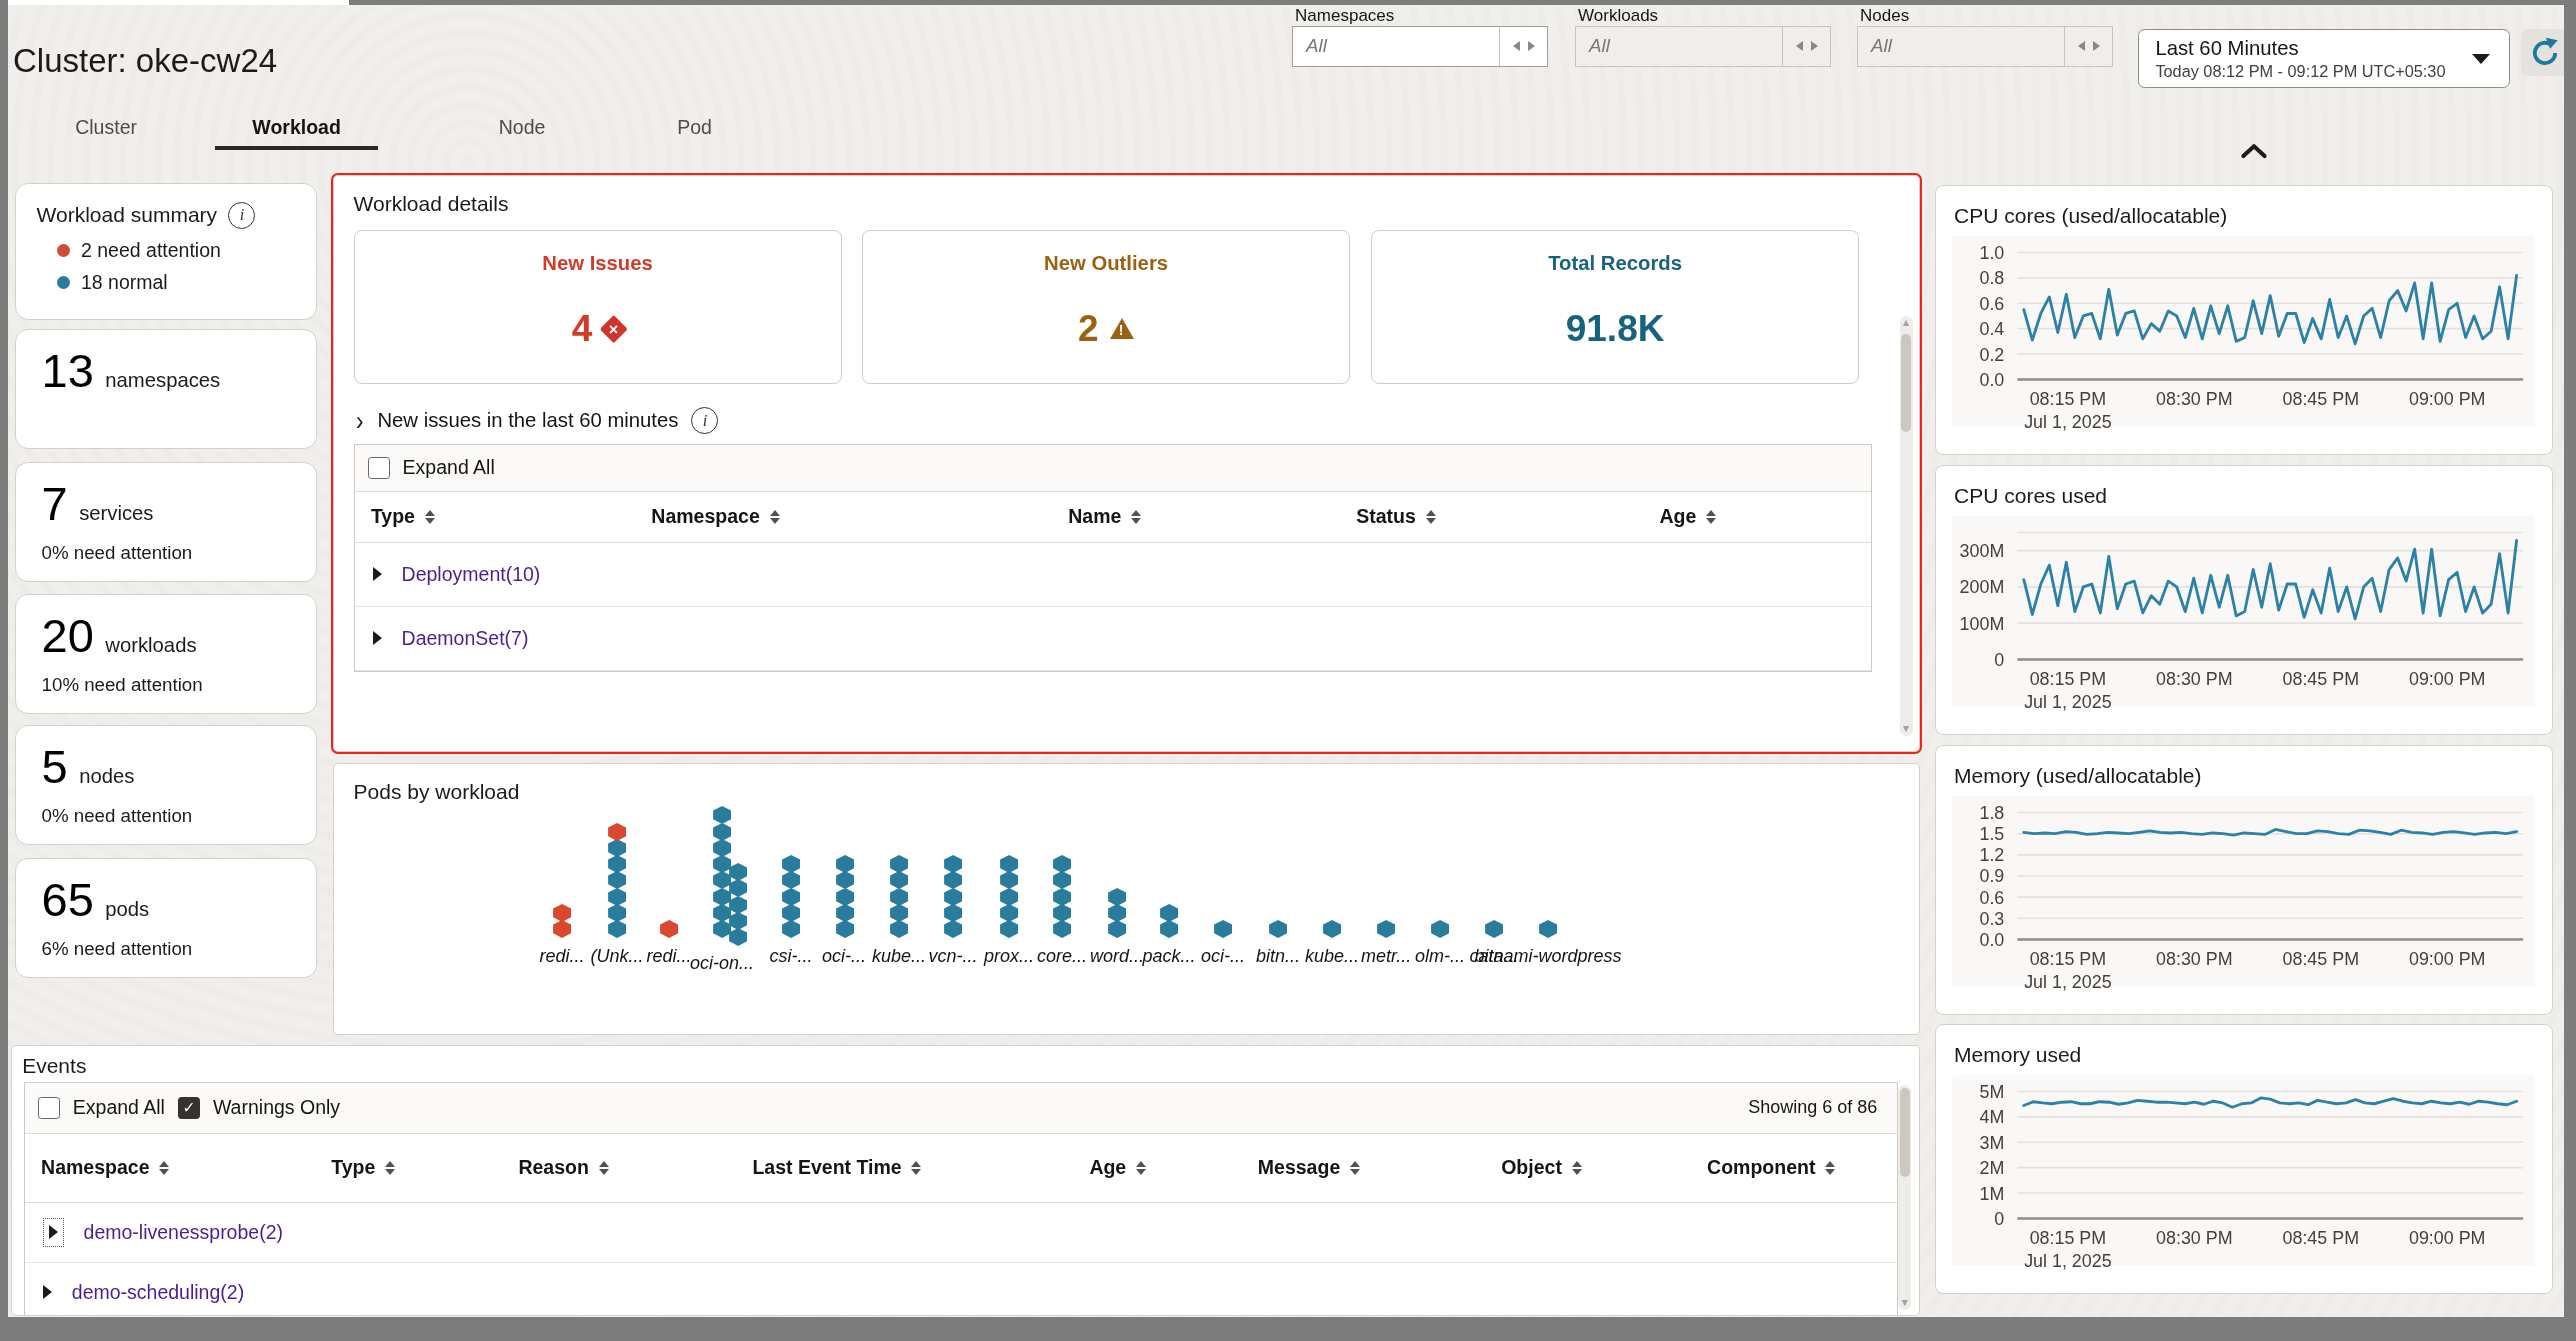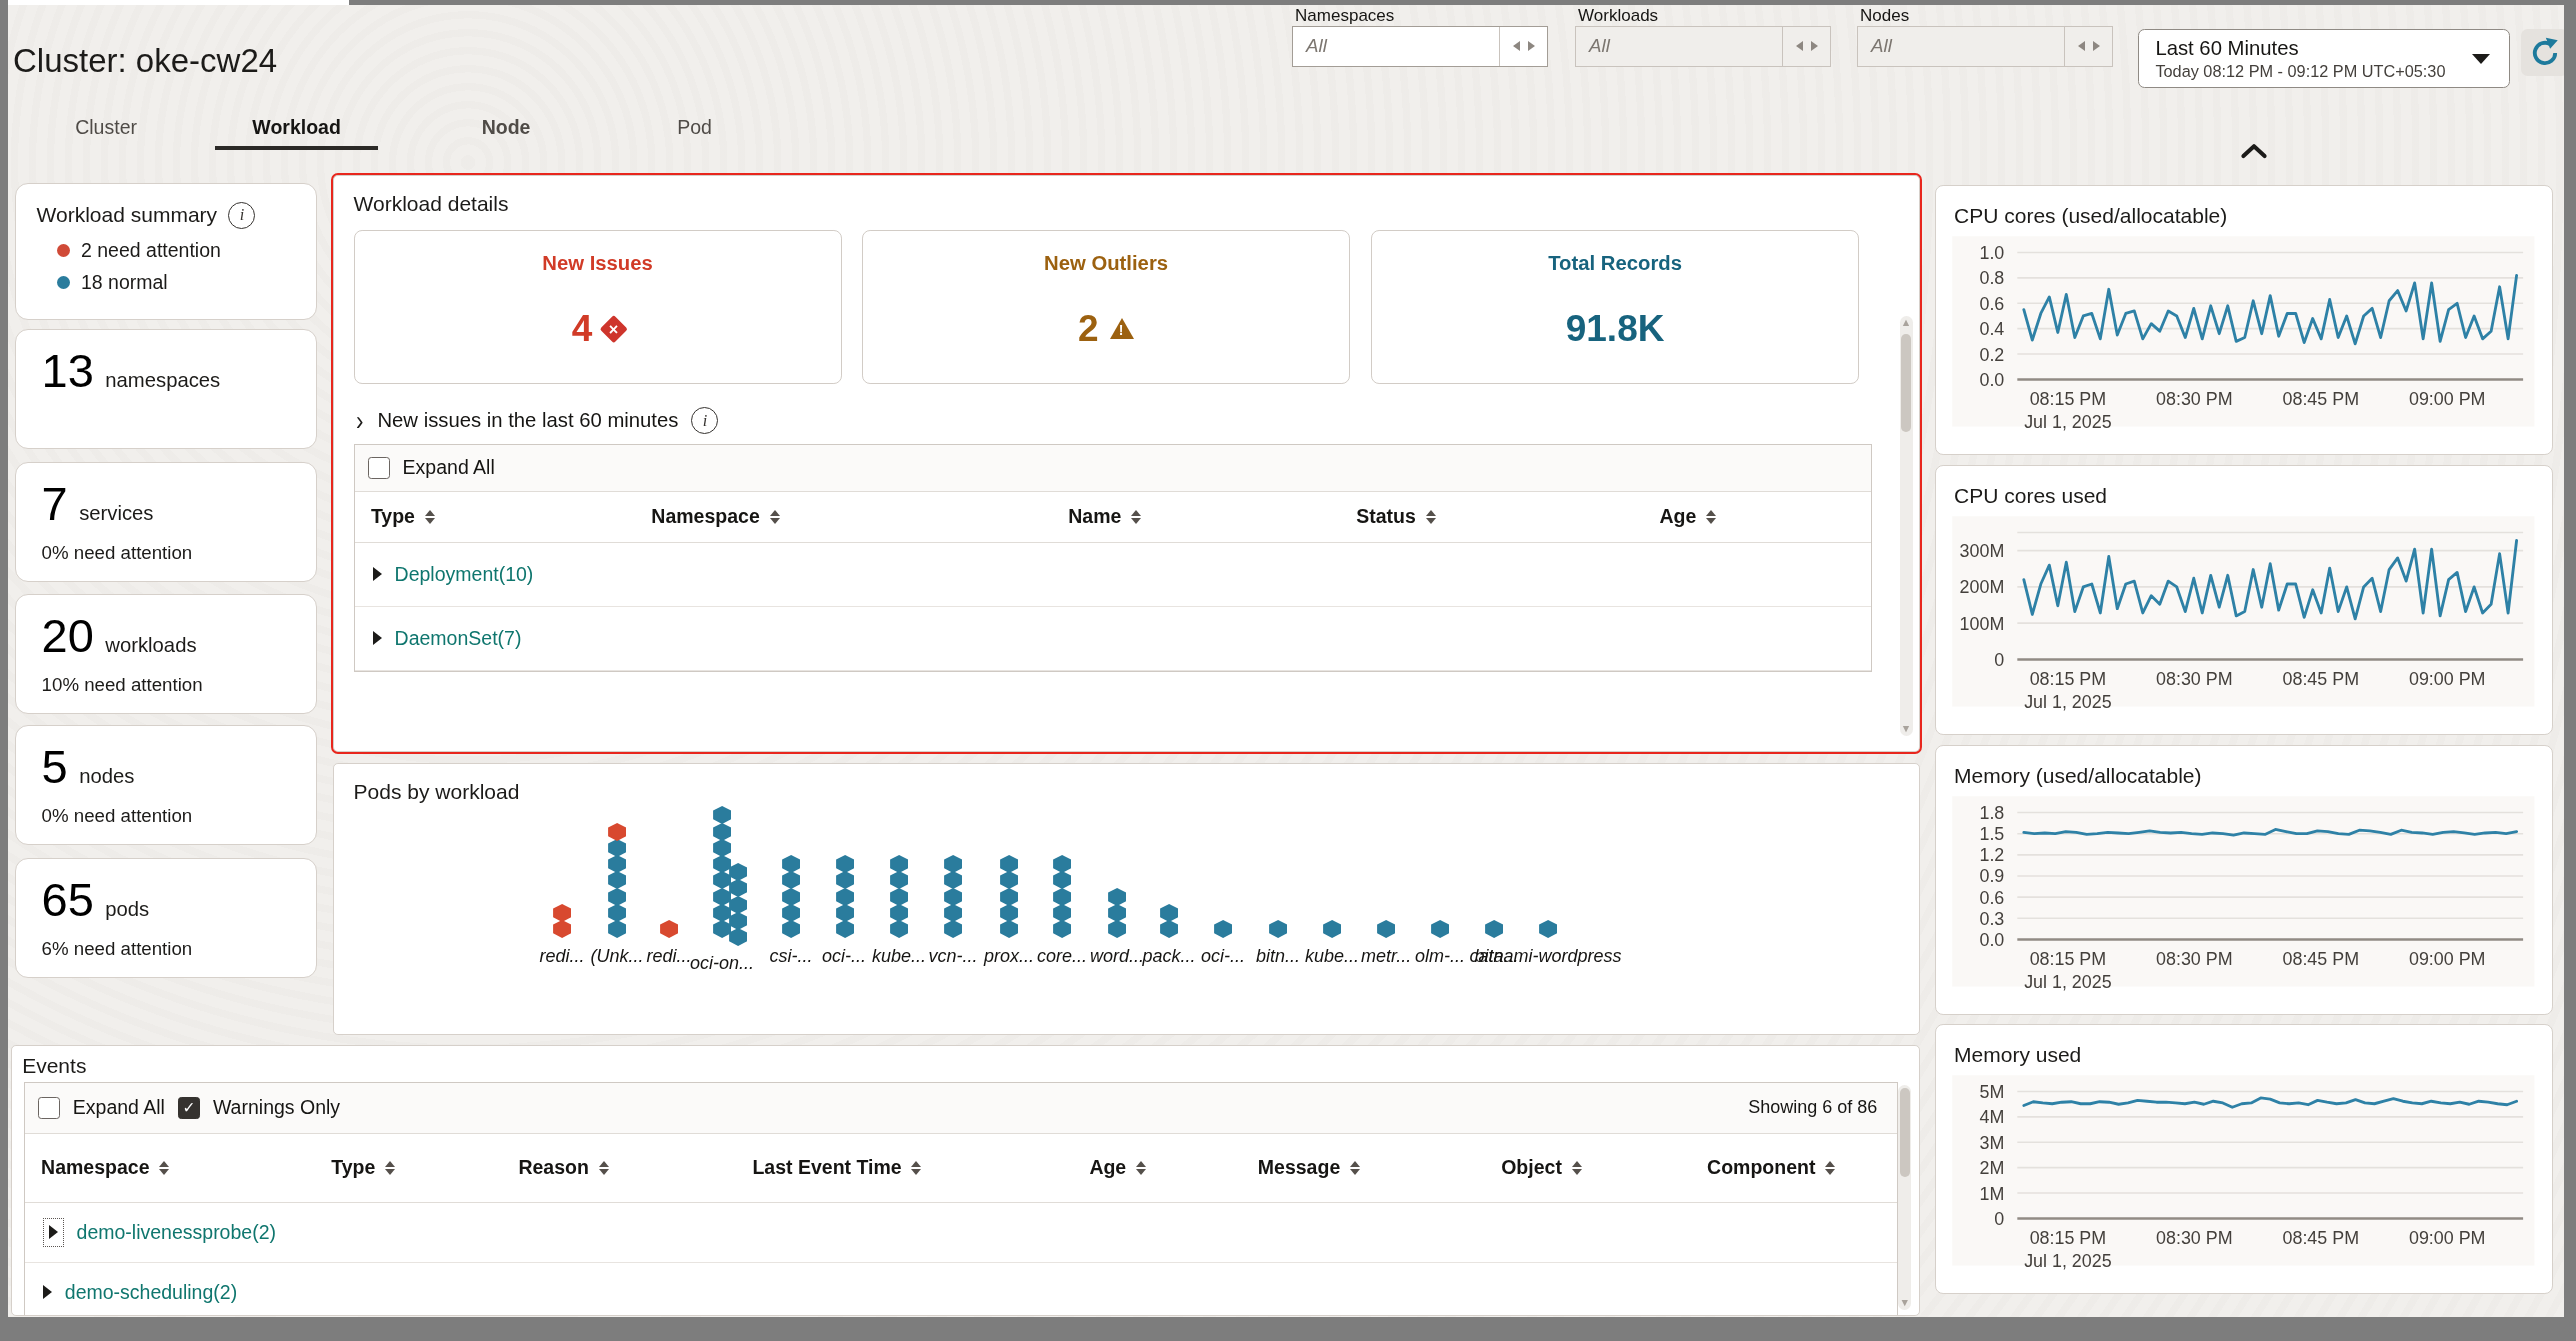--- a/index.html
+++ b/index.html
@@ -59,21 +59,21 @@
   .tbl-controls{height:46px;background:#fbfaf9;border-bottom:0.8px solid #e0dcd7;display:flex;align-items:center;padding-left:13px;gap:13px;}
   .checkbox{width:22px;height:22px;border:1.6px solid #6b6561;border-radius:3.3px;background:#fff;box-sizing:border-box;flex:0 0 auto;cursor:pointer;}
   .checkbox.checked{background:#35322f;border-color:#35322f;display:flex;align-items:center;justify-content:center;color:#fff;font-size:15.4px;font-weight:bold;}
   .ctl-label{font-size:19.5px;color:#161513;}
   .thead{display:grid;height:50px;border-bottom:0.8px solid #e0dcd7;align-items:center;font-weight:bold;font-size:19.5px;color:#161513;}
   .th{display:flex;align-items:center;gap:9.8px;padding-left:16.3px;}
   .sort{display:inline-flex;flex-direction:column;gap:2.4px;cursor:pointer;}
   .sort i{display:block;width:0;height:0;border-left:5.7px solid transparent;border-right:5.7px solid transparent;}
   .sort .up{border-bottom:6.5px solid #55504b;}
   .sort .dn{border-top:6.5px solid #55504b;}
-  .trow{height:63px;border-bottom:0.8px solid #e8e4e0;display:flex;align-items:center;padding-left:18px;gap:13px;font-size:19.5px;color:#0f766e;cursor:pointer;}
+  .trow{height:63px;border-bottom:0.8px solid #e8e4e0;display:flex;align-items:center;padding-left:18px;gap:20px;font-size:19.5px;color:#4c1d95;cursor:pointer;}
   .row-arrow{width:0;height:0;border-top:7.3px solid transparent;border-bottom:7.3px solid transparent;border-left:9.8px solid #1c1b19;flex:0 0 auto;}
   .focus-box{display:inline-flex;align-items:center;justify-content:center;padding:6.5px 4.9px;border:1.6px dotted #5b5652;}
   .vscroll{position:absolute;width:13px;background:#efedea;border-radius:6.5px;}
   .vscroll .thumb{position:absolute;left:1.6px;width:9.8px;background:#ccc7c1;border-radius:4.9px;}
   .vscroll .arr{position:absolute;left:0;width:13px;text-align:center;font-size:10.6px;color:#a9a39c;line-height:11.4px;}
 
   
   .pods-panel{position:absolute;left:325px;top:758px;width:1587px;height:272px;background:#fff;border:0.8px solid #d6d0ca;border-radius:4.9px;box-sizing:border-box;}
   .hex{position:absolute;clip-path:polygon(50% 0,100% 26%,100% 74%,50% 100%,0 74%,0 26%);}
   .pod-label{position:absolute;font-size:18px;color:#161513;transform:translateX(-50%);white-space:nowrap;font-style:italic;}
@@ -92,21 +92,21 @@
 </head>
 <body>
 
 <div class="frame">
   <div class="page">
 
     <div class="page-title">Cluster: oke-cw24</div>
     <div id="tabs">
         <div class="tab" style="left: 49px; width: 98px;">Cluster</div>
         <div class="tab active" style="left: 207px; width: 163px;">Workload</div>
-        <div class="tab" style="left: 447px; width: 102px; font-weight: bold;">Node</div>
+        <div class="tab" style="left: 463px; width: 102px;">Node</div>
         <div class="tab" style="left: 642px; width: 89px;">Pod</div>
       </div>
 
     <div>
       <div class="filter-label" style="left:1287px;top:1.6px;">Namespaces</div>
       <div class="combobox" style="left:1284px;top:21px;">
         <span class="combo-value">All</span>
         <span class="combo-arrows">
             <i class="tri-l"></i>
             <i class="tri-r"></i>

